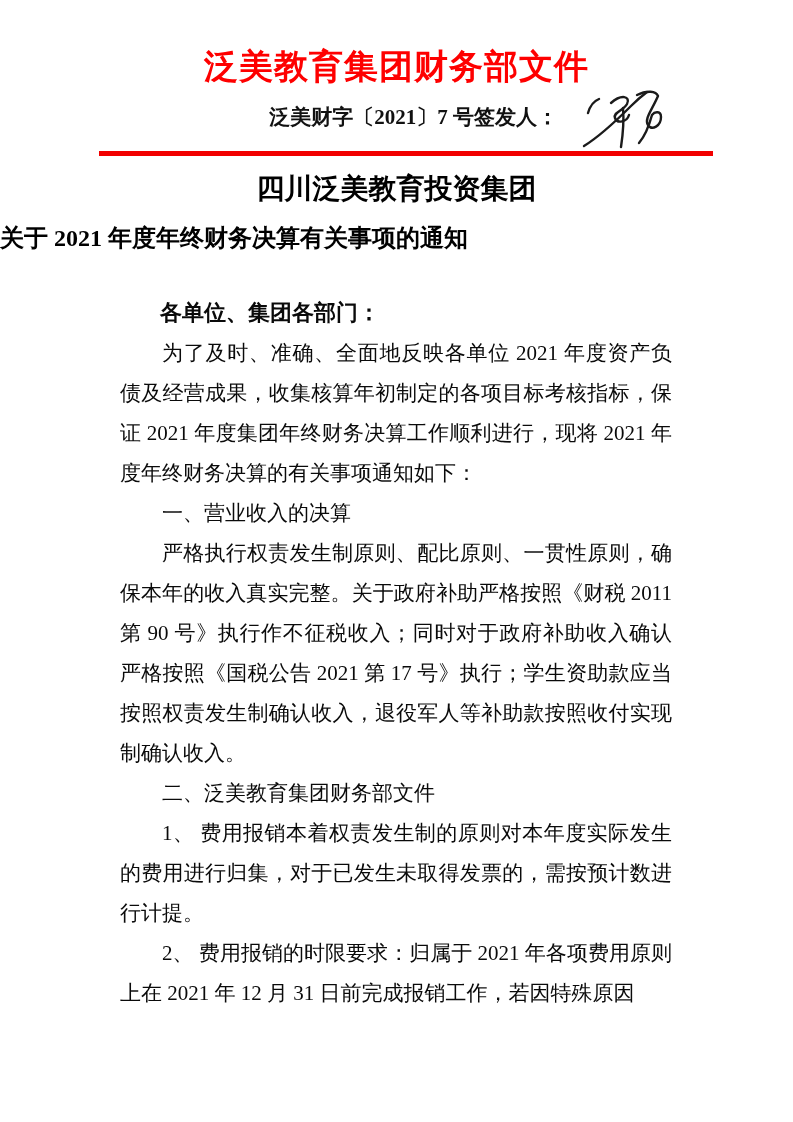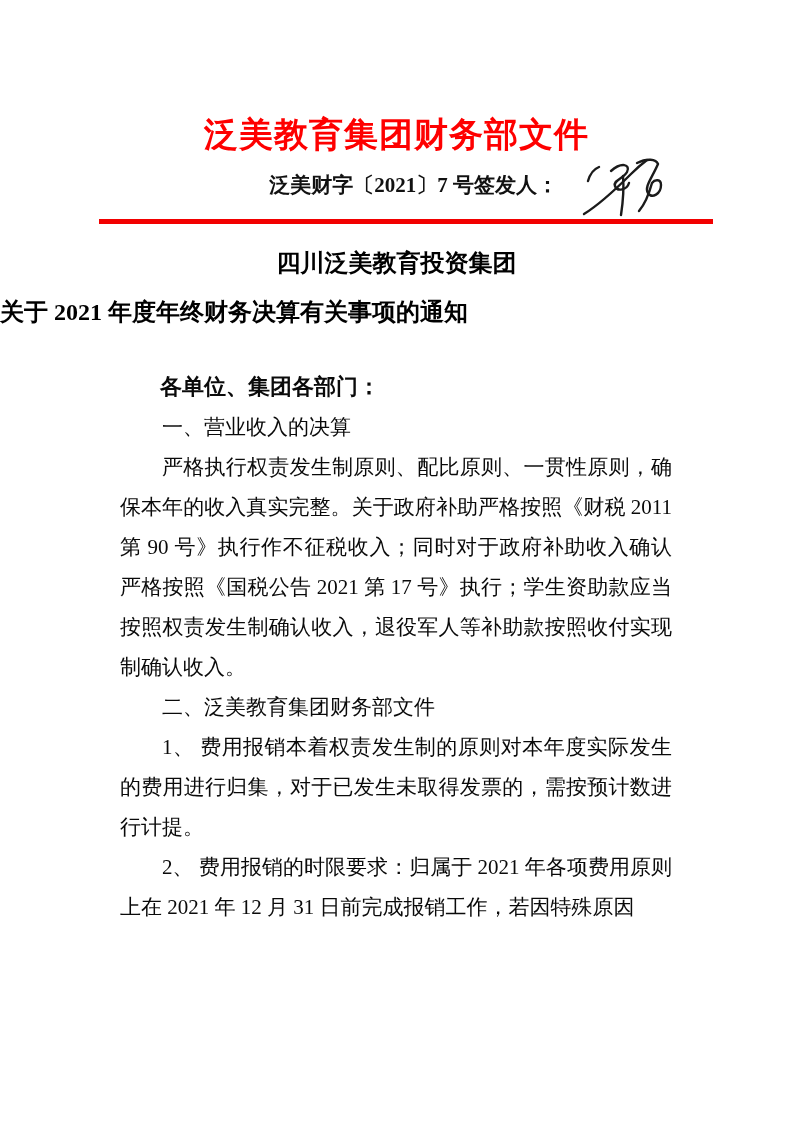--- a/index.html
+++ b/index.html
@@ -9,21 +9,21 @@
   .page {
     position: relative;
     width: 793px;
     height: 1122px;
     margin: 0 auto;
     background: #ffffff;
     overflow: hidden;
   }
 
   .letterhead-title {
-    padding-top: 116px;
+    padding-top: 48px;
     text-align: center;
     font-size: 34px;
     line-height: 38px;
     font-weight: bold;
     color: #fe0000;
     letter-spacing: 1px;
   }
 
   .meta-row {
     position: relative;
@@ -56,23 +56,23 @@
   .red-rule {
     margin-top: 19px;
     margin-left: 99px;
     width: 614px;
     height: 5px;
     background: #f20000;
     z-index: 1;
   }
 
   .org-title {
-    margin-top: 24px;
+    margin-top: 18px;
     text-align: center;
-    font-size: 24px;
+    font-size: 28px;
     line-height: 30px;
     font-weight: bold;
     color: #000000;
   }
 
   .subject-title {
     margin-top: 19px;
     text-align: left;
     font-size: 24px;
     line-height: 30px;
@@ -120,20 +120,21 @@
   </div>
 
   <div class="red-rule"></div>
 
   <h2 class="org-title">四川泛美教育投资集团</h2>
 
   <h3 class="subject-title">关于 2021 年度年终财务决算有关事项的通知</h3>
 
   <div class="doc-body">
     <p class="salutation">各单位、集团各部门：</p>
+    <p class="para">为了及时、准确、全面地反映各单位 2021 年度资产负债及经营成果，收集核算年初制定的各项目标考核指标，保证 2021 年度集团年终财务决算工作顺利进行，现将 2021 年度年终财务决算的有关事项通知如下：</p>
     <p class="para">一、营业收入的决算</p>
     <p class="para">严格执行权责发生制原则、配比原则、一贯性原则，确保本年的收入真实完整。关于政府补助严格按照《财税 2011 第 90 号》执行作不征税收入；同时对于政府补助收入确认严格按照《国税公告 2021 第 17 号》执行；学生资助款应当按照权责发生制确认收入，退役军人等补助款按照收付实现制确认收入。</p>
     <p class="para">二、泛美教育集团财务部文件</p>
     <p class="para">1、 费用报销本着权责发生制的原则对本年度实际发生的费用进行归集，对于已发生未取得发票的，需按预计数进行计提。</p>
     <p class="para">2、 费用报销的时限要求：归属于 2021 年各项费用原则上在 2021 年 12 月 31 日前完成报销工作，若因特殊原因</p>
   </div>
 
 </div>
 
 </body></html>

